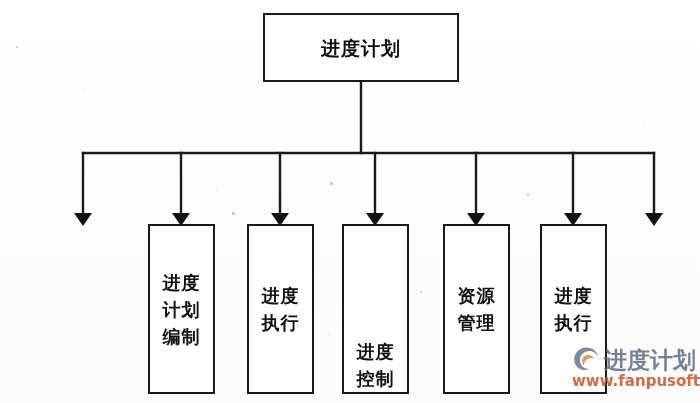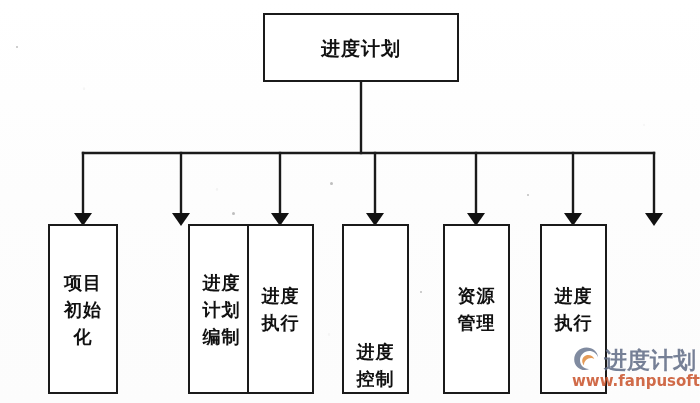--- a/index.html
+++ b/index.html
@@ -148,25 +148,22 @@
       <polygon points="467,213 485,213 476,226"></polygon>
       <polygon points="564,213 582,213 573,226"></polygon>
       <polygon points="645,213 663,213 654,226"></polygon>
     </g>
   </svg>
 
   <div class="node-box" id="root-node">
     <span class="node-text">进度计划</span>
   </div>
 
-  <div class="node-box leaf-node" style="left:48px;  top:224px; width:70px; height:170px;">
-    <span class="node-text">项目初始化</span>
-  </div>
-
-  <div class="node-box leaf-node" style="left:148px; top:224px; width:67px; height:170px;margin-left:40px;">
+
+  <div class="node-box leaf-node" style="left:148px; top:224px; width:67px; height:170px;">
     <span class="node-text">进度计划编制</span>
   </div>
 
   <div class="node-box leaf-node" style="left:247px; top:224px; width:67px; height:170px;">
     <span class="node-text">进度执行</span>
   </div>
 
   <div class="node-box leaf-node" style="left:342px; top:224px; width:67px; height:170px;align-items:flex-end;">
     <span class="node-text">进度控制</span>
   </div>

